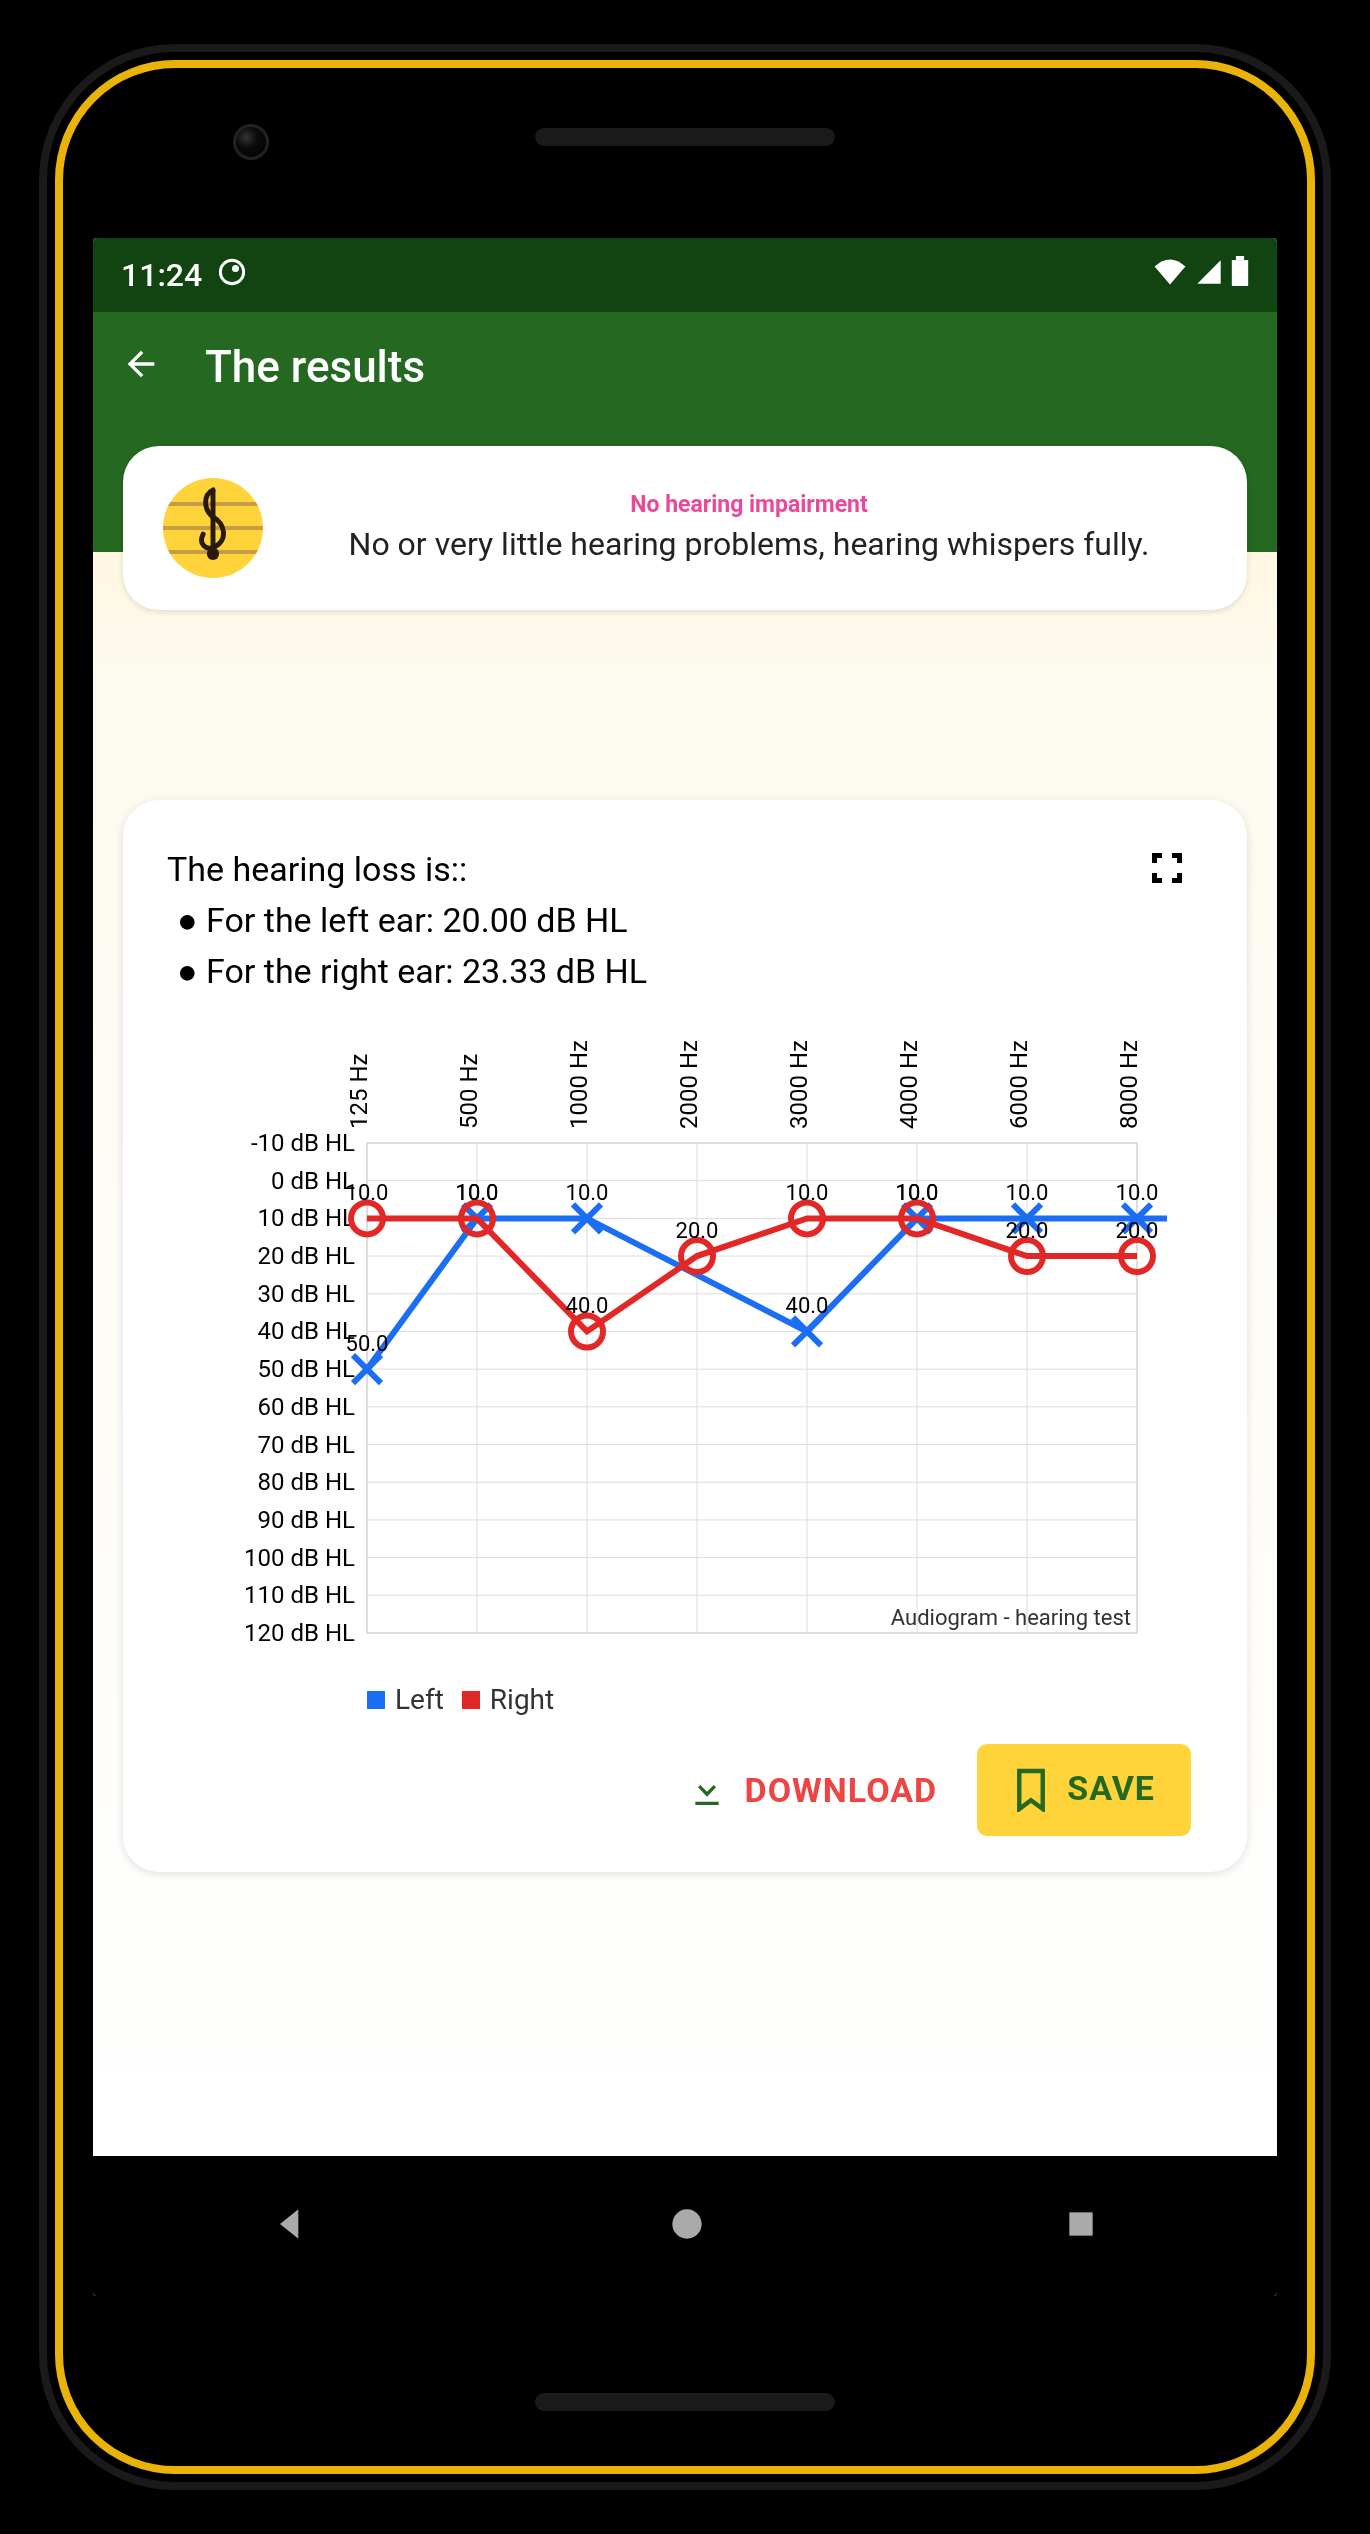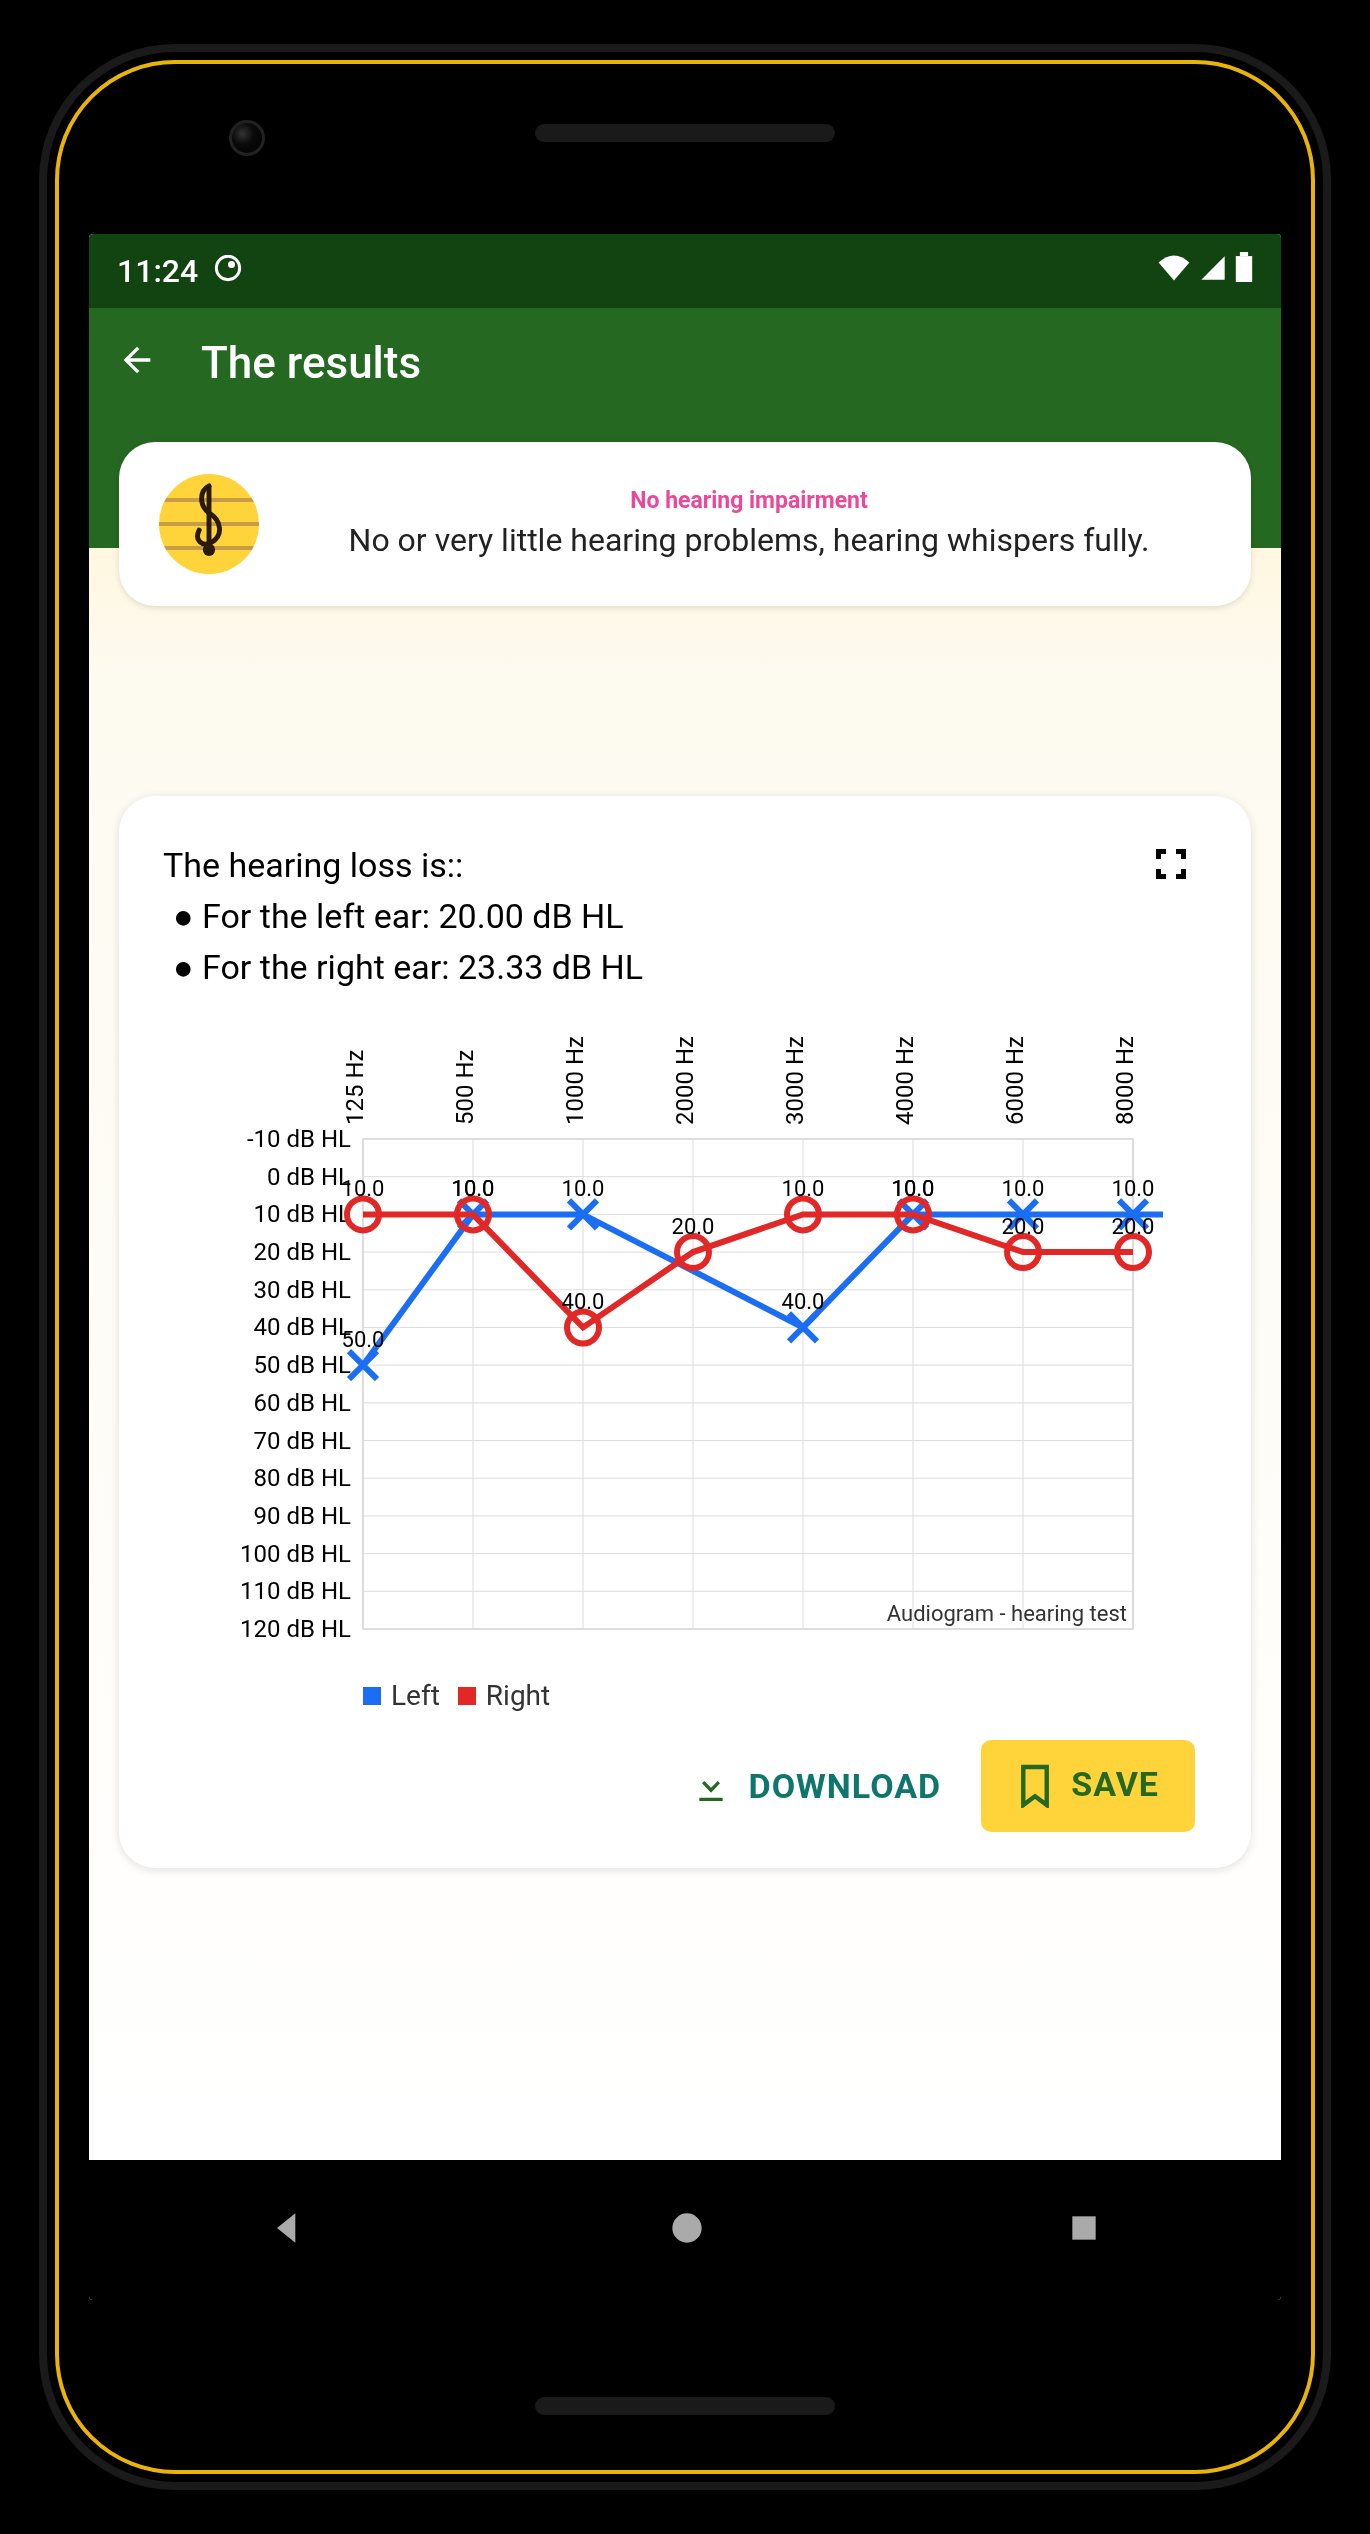--- a/index.html
+++ b/index.html
@@ -19,21 +19,21 @@
     background: #000;
     position: relative;
     padding-top: 60px;
   }
   .phone {
     width: 1260px;
     height: 2414px;
     margin: 0 auto;
     background: #000;
     border-radius: 120px;
-    border: 4px solid #eab308;
+    border: 8px solid #eab308;
     box-shadow: 0 0 0 8px #000, 0 0 0 16px #1a1a1a;
     position: relative;
     overflow: hidden;
     display: flex;
     flex-direction: column;
   }
   .speaker-top, .speaker-bottom {
     position: absolute;
     left: 50%;
     transform: translateX(-50%);
@@ -187,21 +187,21 @@
     margin-top: 28px;
     display: flex;
     justify-content: flex-end;
     gap: 40px;
     align-items: center;
   }
   .download-btn {
     display: flex;
     align-items: center;
     gap: 18px;
-    color: #0f766e;
+    color: #ef4444;
     font-size: 34px;
     font-weight: 700;
     letter-spacing: 1px;
     cursor: pointer;
   }
   .save-btn {
     display: flex;
     align-items: flex-start;
     gap: 18px;
     background: #ffd43b;

